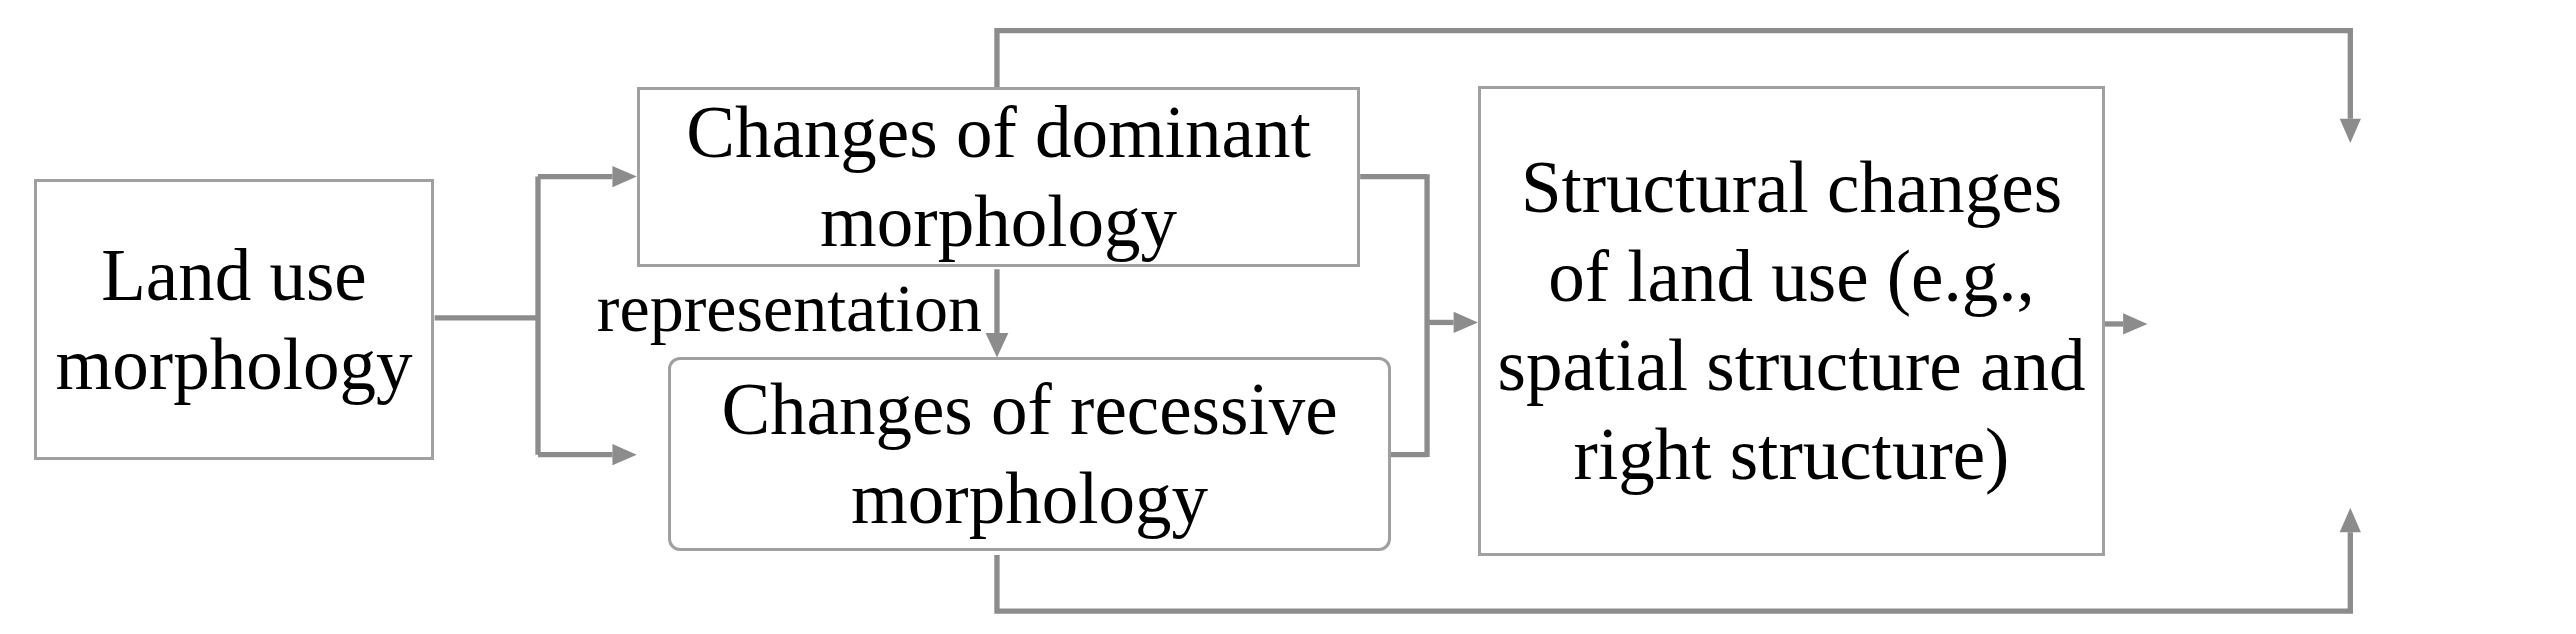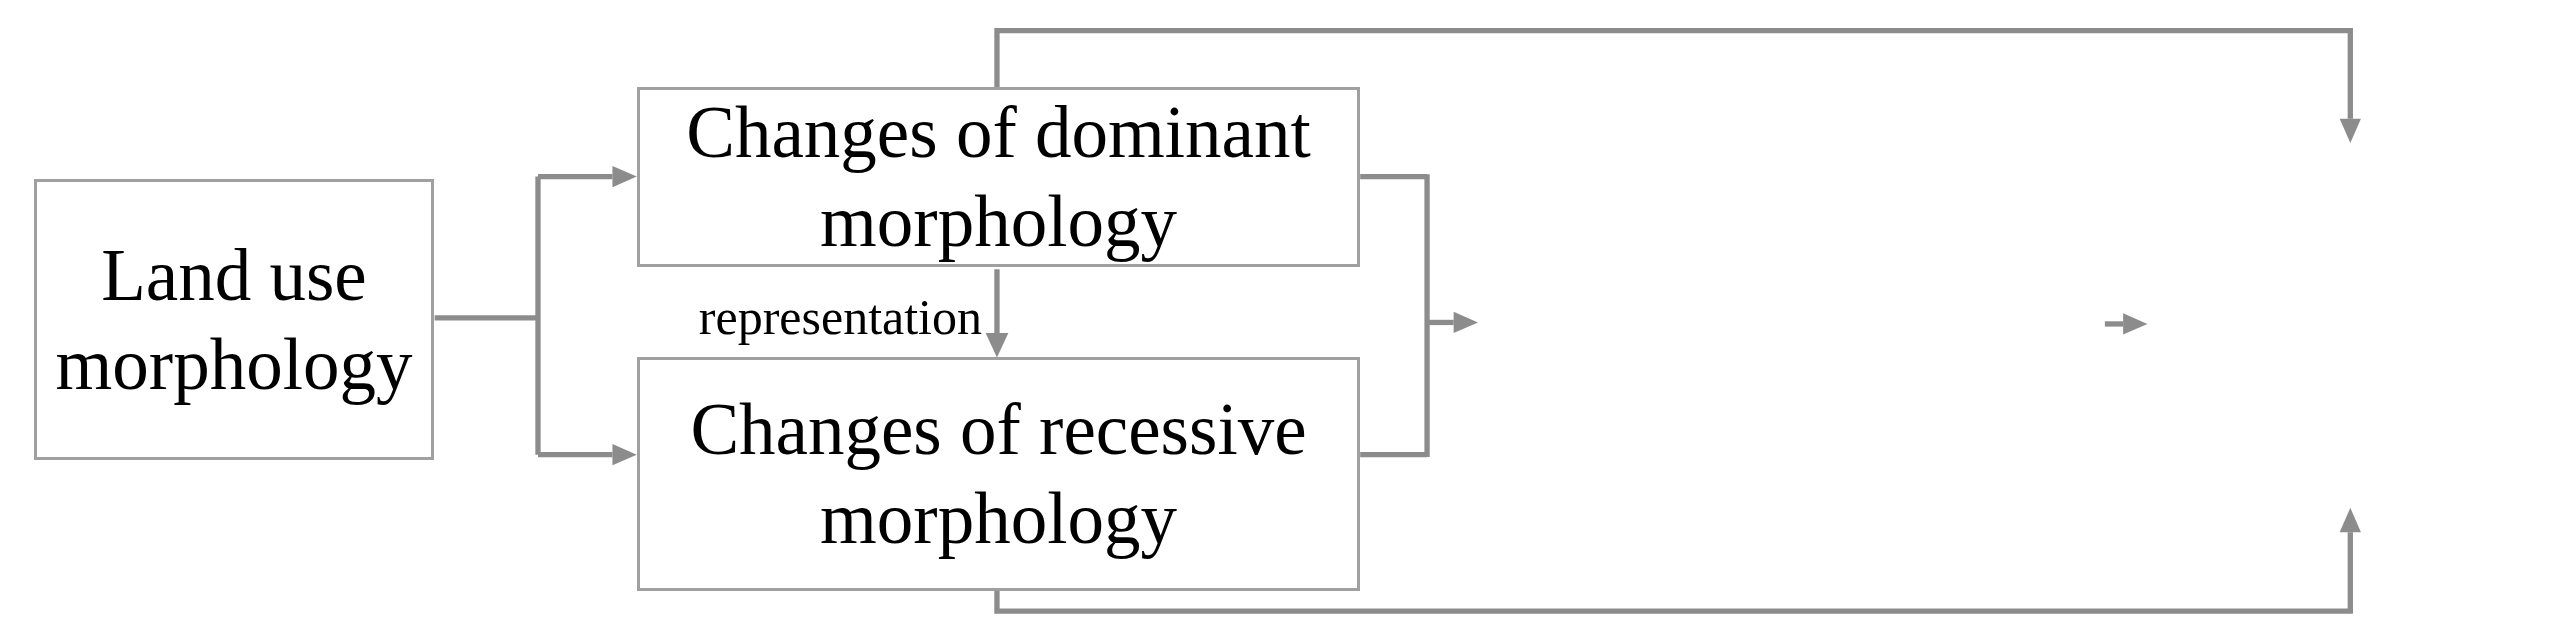--- a/index.html
+++ b/index.html
@@ -37,24 +37,24 @@
     justify-content: center;
     text-align: center;
     color: var(--text, #000000);
     font-size: 73px;
     line-height: 89px;
     white-space: pre-line;
   }
   .edge-label {
     position: absolute;
     display: flex;
-    align-items: flex-end;
+    align-items: flex-start;
     justify-content: flex-end;
     color: var(--text, #000000);
-    font-size: 50px;
+    font-size: 68px;
     line-height: 61px;
     white-space: nowrap;
   }
 </style>
 </head>
 <body>
 
 <div class="canvas">
 
   <svg class="connector-layer" viewBox="0 0 3390 835" xmlns="http://www.w3.org/2000/svg">
@@ -92,25 +92,31 @@
   <div class="box" style="left:34px; top:179px; width:400px; height:281px;">
     <span>Land use
 morphology</span>
   </div>
 
   <div class="box" style="left:637px; top:87px; width:723px; height:180px;">
     <span>Changes of dominant
 morphology</span>
   </div>
 
-  <div class="box" style="left:637px; top:357px; width:723px; height:234px;">
+  <div class="box" style="left:668px; top:357px; width:723px; height:194px;border-radius:12px;">
     <span>Changes of recessive
 morphology</span>
   </div>
 
+  <div class="box" style="left:1478px; top:86px; width:627px; height:470px;">
+    <span>Structural changes
+of land use (e.g.,
+spatial structure and
+right structure)</span>
+  </div>
 
 
   <div class="edge-label" style="left:623px; top:278px; width:359px; height:70px;">
     <span>representation</span>
   </div>
 
 </div>
 
 
 </body></html>

